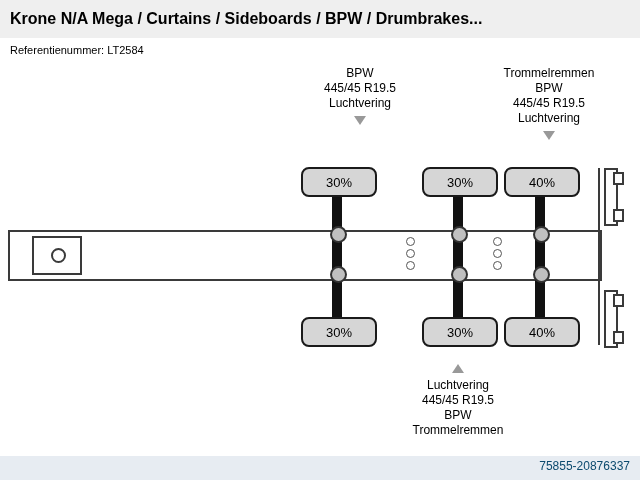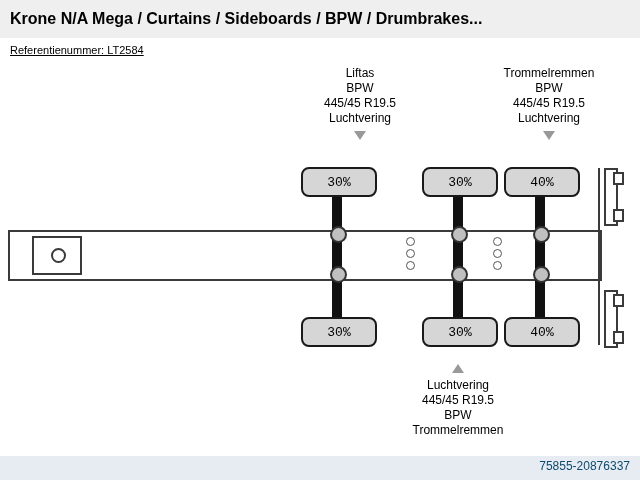--- a/index.html
+++ b/index.html
@@ -2,39 +2,39 @@
 <html><head>
 <meta charset="utf-8">
 <style>
   html, body { margin: 0; padding: 0; }
   body { font-family: "Liberation Sans", sans-serif; background: #ffffff; }
 
   .screen { position: relative; width: 640px; height: 480px; background: #ffffff; overflow: hidden; }
 
   .header { position: absolute; left: 0; top: 0; width: 640px; height: 38px; background: #efefef; display: flex; align-items: center; }
   .title { font-size: 16px; font-weight: bold; color: #000; padding-left: 10px; white-space: nowrap; }
-  .ref { position: absolute; left: 10px; top: 44px; font-size: 11px; color: #000; text-decoration: underline; }
+  .ref { position: absolute; left: 10px; top: 44px; font-size: 11px; color: #000; }
 
   .note { position: absolute; text-align: center; font-size: 12px; line-height: 15px; color: #000; }
   .note-front { left: 290px; top: 66px; width: 140px; }
   .note-rear  { left: 479px; top: 66px; width: 140px; }
   .note-bottom{ left: 388px; top: 364px; width: 140px; }
   .arrow-down { width: 0; height: 0; border-left: 6px solid transparent; border-right: 6px solid transparent; border-top: 9px solid #999; margin: 5px auto 0; }
   .arrow-up   { width: 0; height: 0; border-left: 6px solid transparent; border-right: 6px solid transparent; border-bottom: 9px solid #999; margin: 0 auto 5px; }
 
   
   .beam { position: absolute; left: 8px; top: 230px; width: 590px; height: 47px; border: 2px solid #3a3a3a; background: #fff; z-index: 1; }
   .kingpin-box { position: absolute; left: 32px; top: 236px; width: 46px; height: 35px; border: 2px solid #3a3a3a; background: #fff; z-index: 2; }
   .kingpin { position: absolute; left: 51px; top: 248px; width: 11px; height: 11px; border: 2px solid #3a3a3a; border-radius: 50%; background: #fff; z-index: 3; }
 
   .axle-bar { position: absolute; top: 184px; width: 10px; height: 140px; background: #111; z-index: 2; }
   .a1 { left: 332px; } .a2 { left: 453px; } .a3 { left: 535px; }
 
   .tire { position: absolute; width: 72px; height: 26px; border: 2px solid #1a1a1a; border-radius: 8px; background: #d6d6d6;
-          display: flex; align-items: center; justify-content: center; font-size: 13px; color: #000; z-index: 4; font-family: Liberation Mono, monospace; }
+          display: flex; align-items: center; justify-content: center; font-size: 13px; color: #000; z-index: 4; }
   .t1 { left: 301px; } .t2 { left: 422px; } .t3 { left: 504px; text-align: center; }
   .row-top { top: 167px; } .row-bottom { top: 317px; }
 
   .mount { position: absolute; width: 13px; height: 13px; border: 2px solid #333; border-radius: 50%; background: #c0c0c0; z-index: 3; }
   .m1 { left: 330px; } .m2 { left: 451px; } .m3 { left: 533px; }
   .mt { top: 226px; } .mb { top: 266px; }
 
   .hole { position: absolute; width: 7px; height: 7px; border: 1px solid #555; border-radius: 50%; background: #fff; z-index: 2; }
   .h-c1 { left: 406px; } .h-c2 { left: 493px; }
   .h-r1 { top: 237px; } .h-r2 { top: 249px; } .h-r3 { top: 261px; }
@@ -52,21 +52,20 @@
 <body>
 
 <div class="screen">
 
   <div class="header">
     <span class="title">Krone N/A Mega / Curtains / Sideboards / BPW / Drumbrakes...</span>
   </div>
   <div class="ref">Referentienummer: LT2584</div>
 
   <div class="note note-front">
-    <div>Liftas</div>
     <div>BPW</div>
     <div>445/45 R19.5</div>
     <div>Luchtvering</div>
     <div class="arrow-down"></div>
   </div>
 
   <div class="note note-rear">
     <div>Trommelremmen</div>
     <div>BPW</div>
     <div>445/45 R19.5</div>

